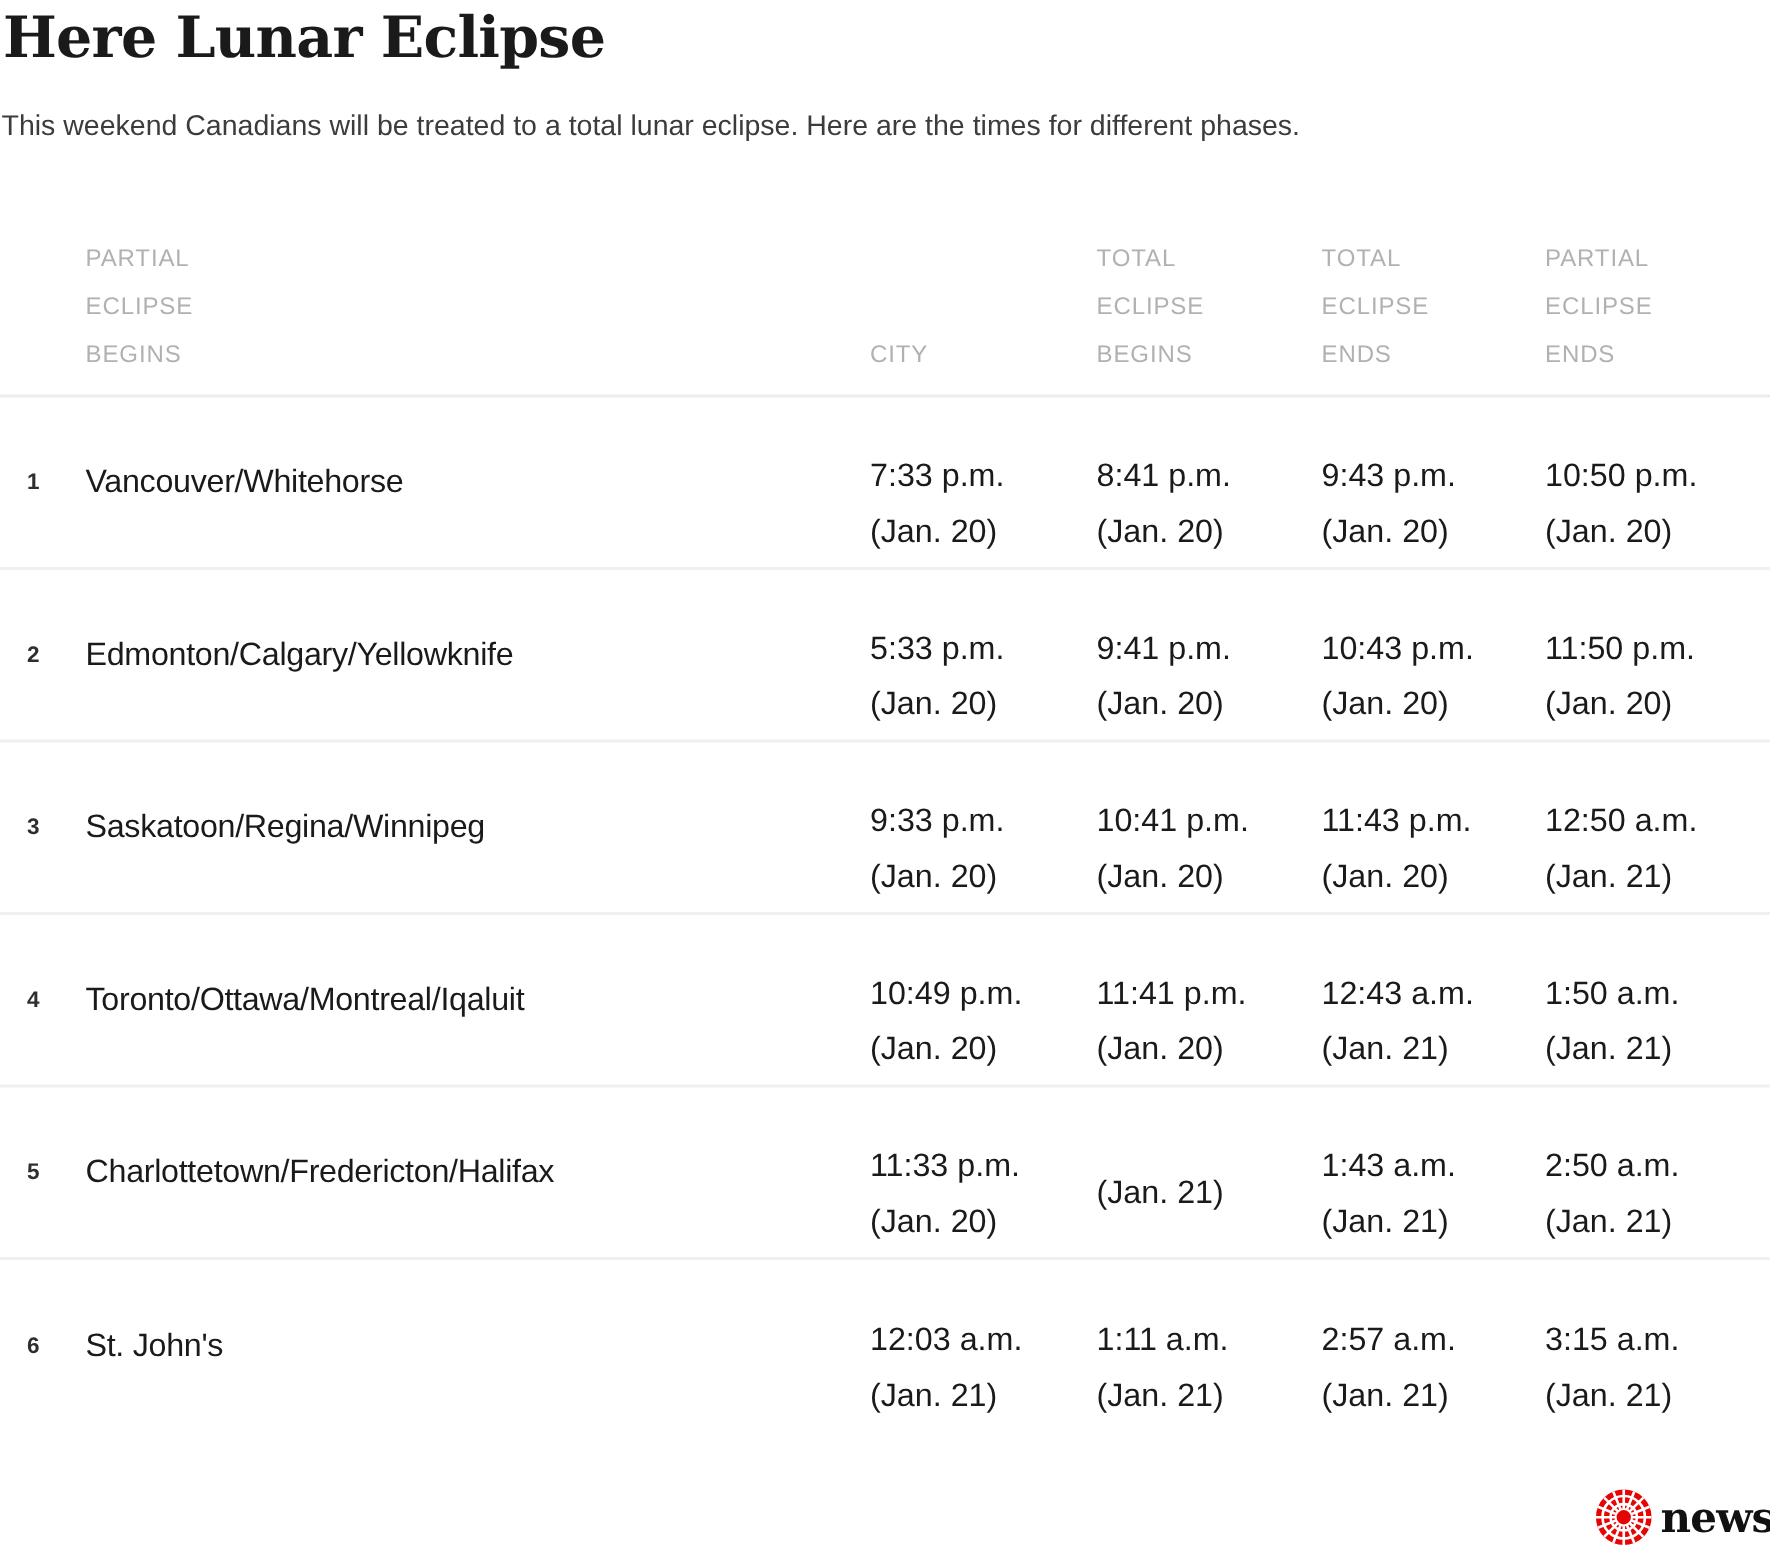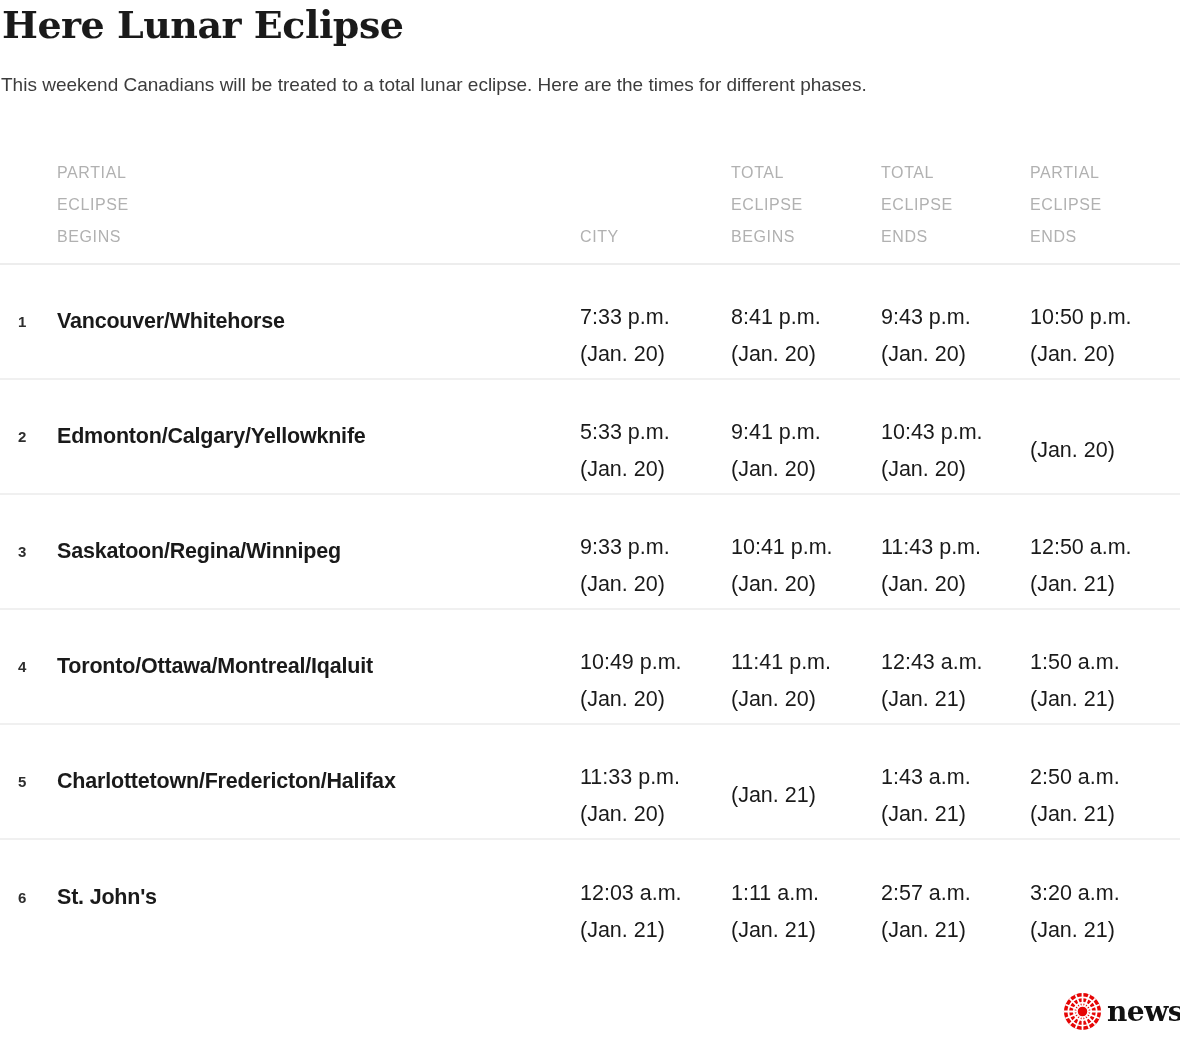--- a/index.html
+++ b/index.html
@@ -70,21 +70,21 @@
 
   .row-num {
     padding-left: 18px;
     font-size: 15px;
     font-weight: 600;
     color: #2e2e2e;
   }
 
   .city {
     font-size: 21.5px;
-    font-weight: bold;
+    font-weight: normal;
     color: #1a1a1a;
     letter-spacing: -0.2px;
   }
 
   .time-cell {
     font-size: 21.5px;
     line-height: 37px;
     color: #1a1a1a;
     margin-top: 28px;
   }
@@ -157,20 +157,21 @@
     </div>
     <div class="time-cell">
       <div>9:41 p.m.</div>
       <div>(Jan. 20)</div>
     </div>
     <div class="time-cell">
       <div>10:43 p.m.</div>
       <div>(Jan. 20)</div>
     </div>
     <div class="time-cell">
+      <div>11:50 p.m.</div>
       <div>(Jan. 20)</div>
     </div>
   </div>
 
   <div class="grid-row row">
     <div class="row-num">3</div>
     <div class="city">Saskatoon/Regina/Winnipeg</div>
     <div class="time-cell">
       <div>9:33 p.m.</div>
       <div>(Jan. 20)</div>
@@ -239,21 +240,21 @@
     </div>
     <div class="time-cell">
       <div>1:11 a.m.</div>
       <div>(Jan. 21)</div>
     </div>
     <div class="time-cell">
       <div>2:57 a.m.</div>
       <div>(Jan. 21)</div>
     </div>
     <div class="time-cell">
-      <div>3:20 a.m.</div>
+      <div>3:15 a.m.</div>
       <div>(Jan. 21)</div>
     </div>
   </div>
 </div>
   </div>
 
   <div class="footer">
     <span>
       <svg class="gem" viewBox="0 0 40 40" aria-hidden="true">
         <circle cx="20" cy="20" r="19" fill="#e60505"></circle>

